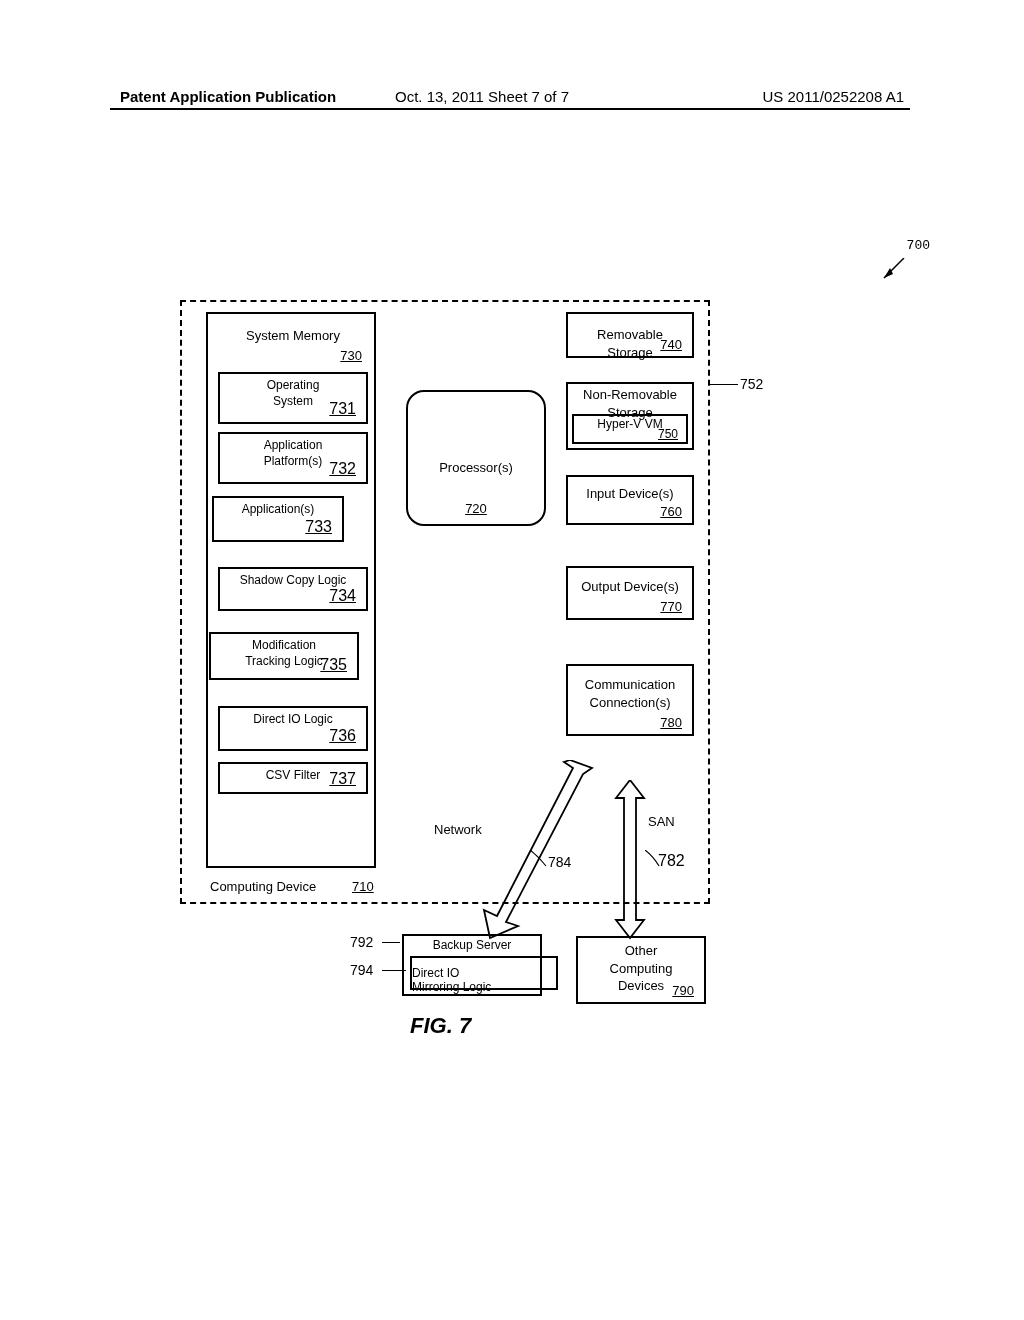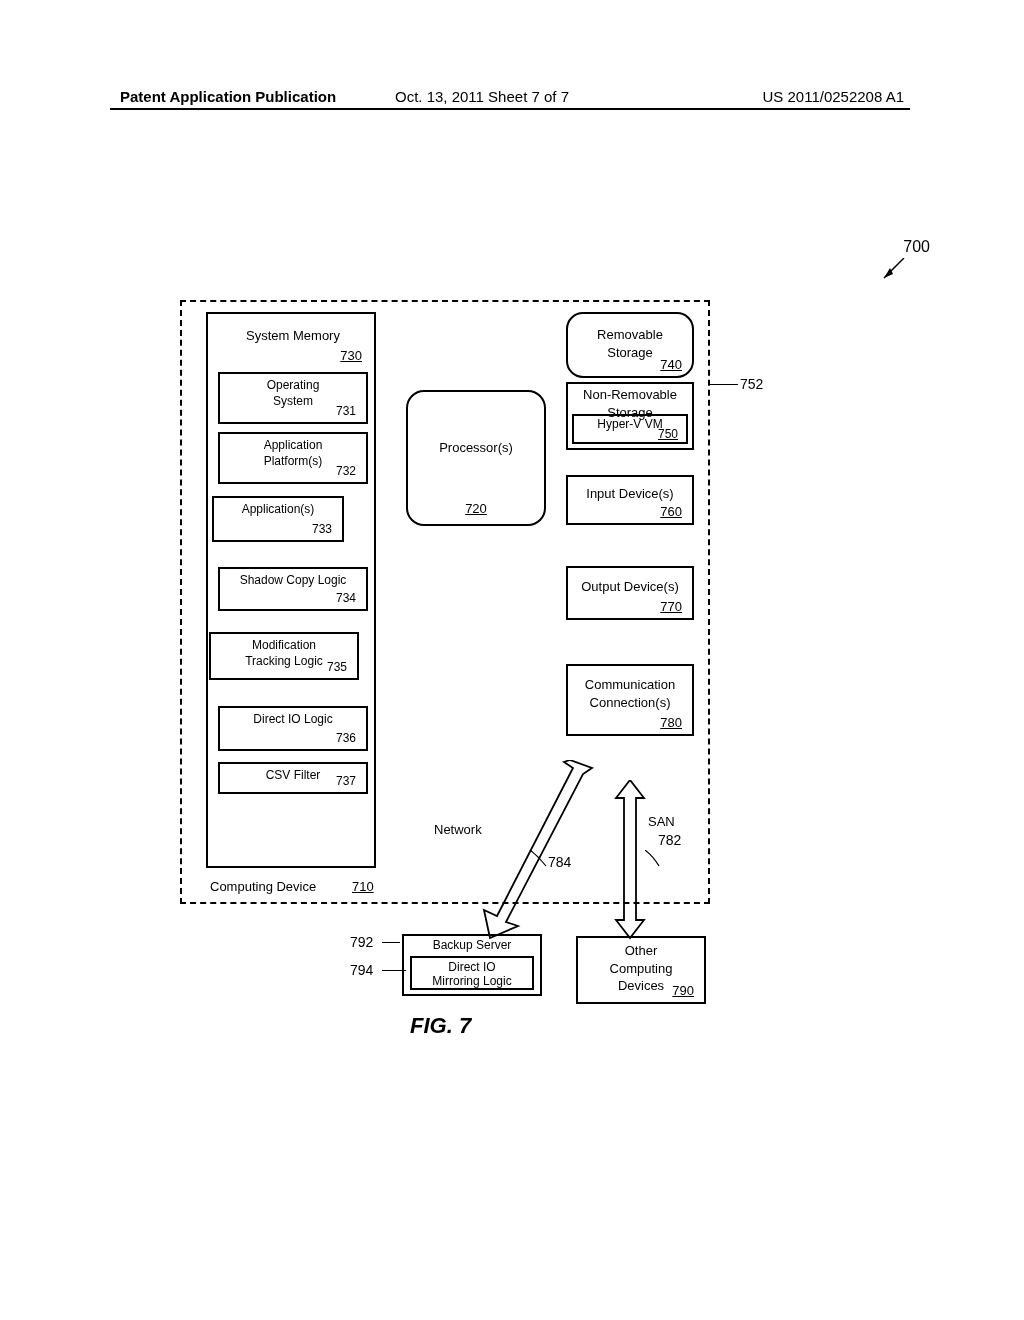--- a/index.html
+++ b/index.html
@@ -36,21 +36,22 @@
       position: absolute;
       top: 240px;
       left: 170px;
       width: 720px;
       height: 800px;
     }
     .ref700 {
       position: absolute;
       top: -2px;
       right: -40px;
-      font-size: 16px;
+      font-size: 13px;
+      font-family: Liberation Mono, monospace;
     }
     .arrow700 {
       position: absolute;
       top: 18px;
       right: -20px;
     }
     .dashed-container {
       position: absolute;
       top: 60px;
       left: 10px;
@@ -86,61 +87,62 @@
       border: 2px solid #000;
       font-size: 12px;
       text-align: center;
       line-height: 1.3;
       padding-top: 4px;
     }
     .inner-box .num {
       position: absolute;
       bottom: 2px;
       right: 10px;
-      font-size: 12px;
+      text-decoration: underline;
+      font-size: 16px;
     }
     .os-box { top: 58px; left: 10px; width: 150px; height: 52px; }
     .platform-box { top: 118px; left: 10px; width: 150px; height: 52px; }
     .apps-box { top: 182px; left: 4px; width: 132px; height: 46px; }
     .shadow-box { top: 253px; left: 10px; width: 150px; height: 44px; }
     .mod-box { top: 318px; left: 1px; width: 150px; height: 48px; }
     .direct-box { top: 392px; left: 10px; width: 150px; height: 45px; }
     .csv-box { top: 448px; left: 10px; width: 150px; height: 32px; }
 
     .processor-box {
       position: absolute;
       top: 88px;
       left: 224px;
       width: 140px;
       height: 136px;
       border: 2px solid #000;
       border-radius: 18px;
       text-align: center;
       font-size: 13px;
     }
-    .processor-box .lbl { margin-top: 48px; }
+    .processor-box .lbl { margin-top: 68px; }
     .processor-box .num { position: absolute; bottom: 8px; left: 0; width: 100%; text-decoration: underline; }
 
     .right-box {
       position: absolute;
       border: 2px solid #000;
       text-align: center;
       font-size: 13px;
       right: 14px;
       width: 128px;
       line-height: 1.35;
     }
     .right-box .num {
       position: absolute;
       bottom: 2px;
       right: 10px;
       text-decoration: underline;
       font-size: 13px;
     }
-    .removable-box { top: 10px; height: 66px; padding-top: 12px; border-radius: 17px; }
+    .removable-box { top: 10px; height: 46px; padding-top: 12px; }
     .nonremovable-box { top: 80px; height: 68px; padding-top: 2px; }
     .hyperv-box {
       position: absolute;
       border: 2px solid #000;
       top: 30px;
       left: 4px;
       width: 116px;
       height: 30px;
       font-size: 12px;
       text-align: center;
@@ -188,26 +190,26 @@
       height: 62px;
       border: 2px solid #000;
       font-size: 12px;
       text-align: center;
       padding-top: 2px;
     }
     .mirror-box {
       position: absolute;
       top: 20px;
       left: 6px;
-      width: 124px;
+      width: 148px;
       height: 34px;
       border: 2px solid #000;
       font-size: 12px;
-      text-align: center;
-      padding-top: 2px;
+      text-align: left;
+      padding-top: 8px;
     }
     .other-box {
       position: absolute;
       top: 696px;
       left: 406px;
       width: 130px;
       height: 68px;
       border: 2px solid #000;
       font-size: 13px;
       text-align: center;
@@ -218,21 +220,21 @@
 
     .ref-792 { position: absolute; top: 694px; left: 180px; font-size: 14px; }
     .ref-794 { position: absolute; top: 722px; left: 180px; font-size: 14px; }
     .ld-792 { position: absolute; top: 702px; left: 212px; width: 18px; border-top: 1px solid #000; }
     .ld-794 { position: absolute; top: 730px; left: 212px; width: 24px; border-top: 1px solid #000; }
 
     
     .net-label { position: absolute; top: 582px; left: 264px; font-size: 13px; }
     .san-label { position: absolute; top: 574px; left: 478px; font-size: 13px; }
     .ref-784 { position: absolute; top: 614px; left: 378px; font-size: 14px; }
-    .ref-782 { position: absolute; top: 592px; left: 488px; font-size: 14px; }
+    .ref-782 { position: absolute; top: 612px; left: 488px; font-size: 16px; }
     .curve-784 { position: absolute; top: 610px; left: 358px; } 
     .curve-782 { position: absolute; top: 610px; left: 475px; }
 
     
     .block-arrow-san {
       position: absolute;
       top: 540px;
       left: 442px;
     }
     .block-arrow-net {

